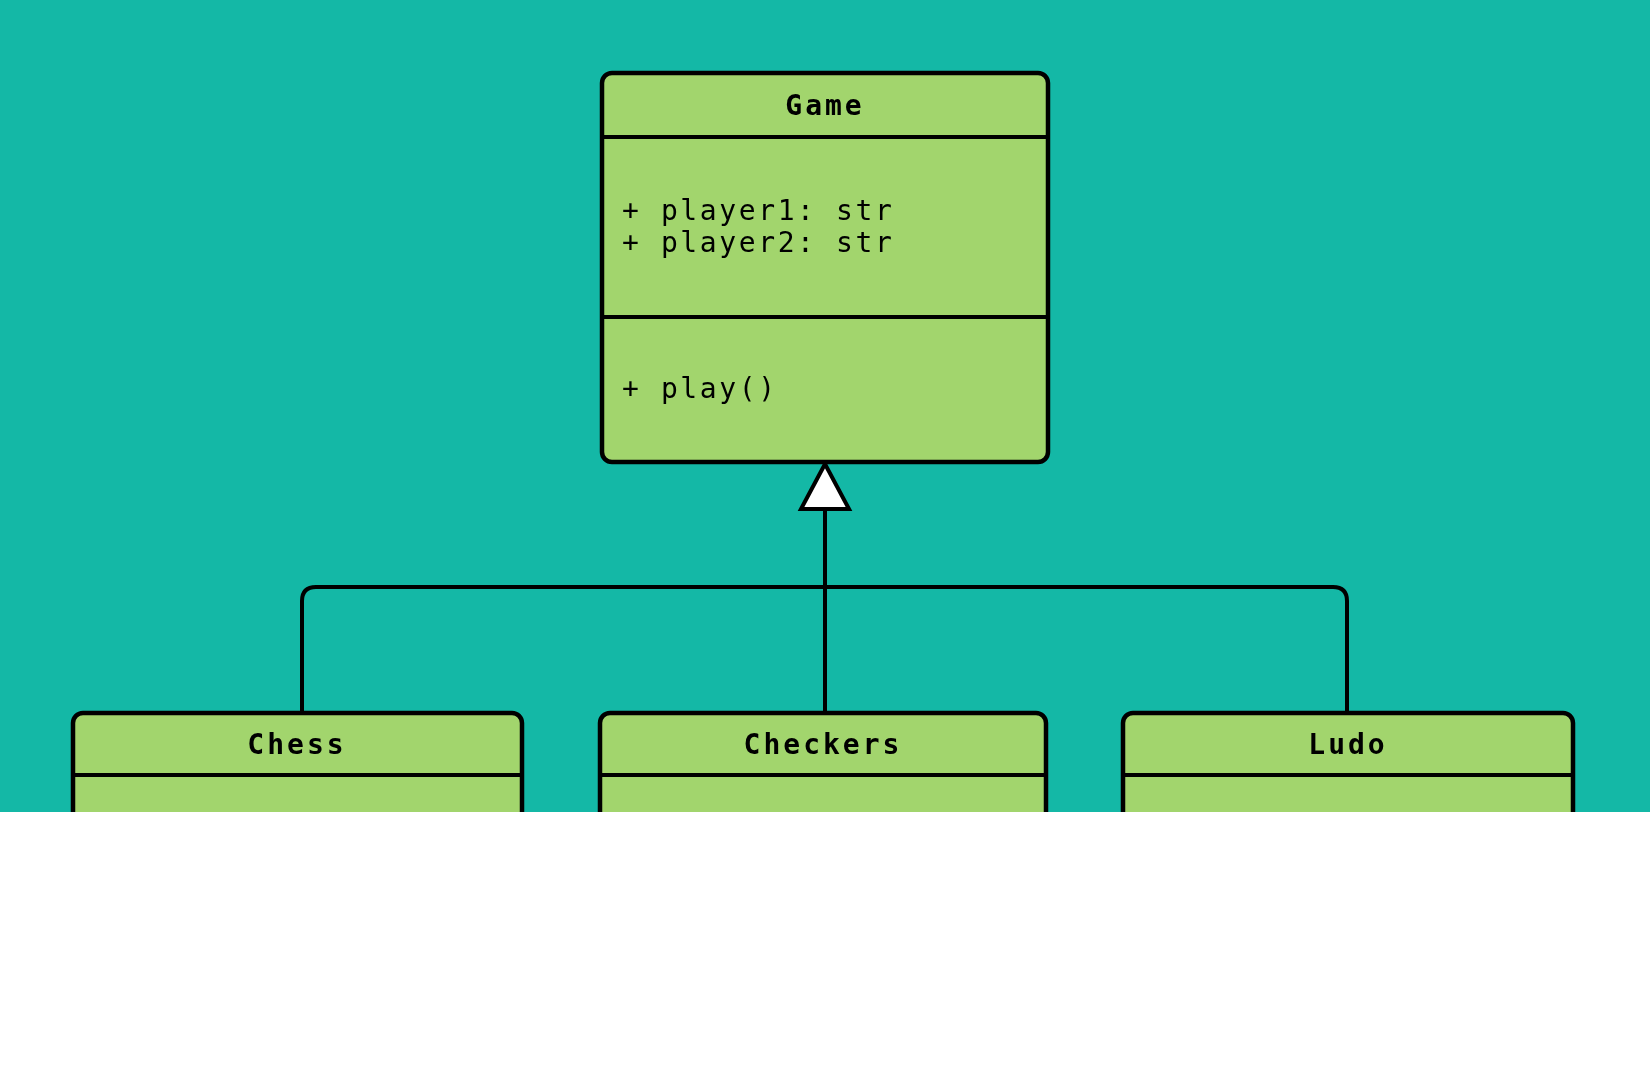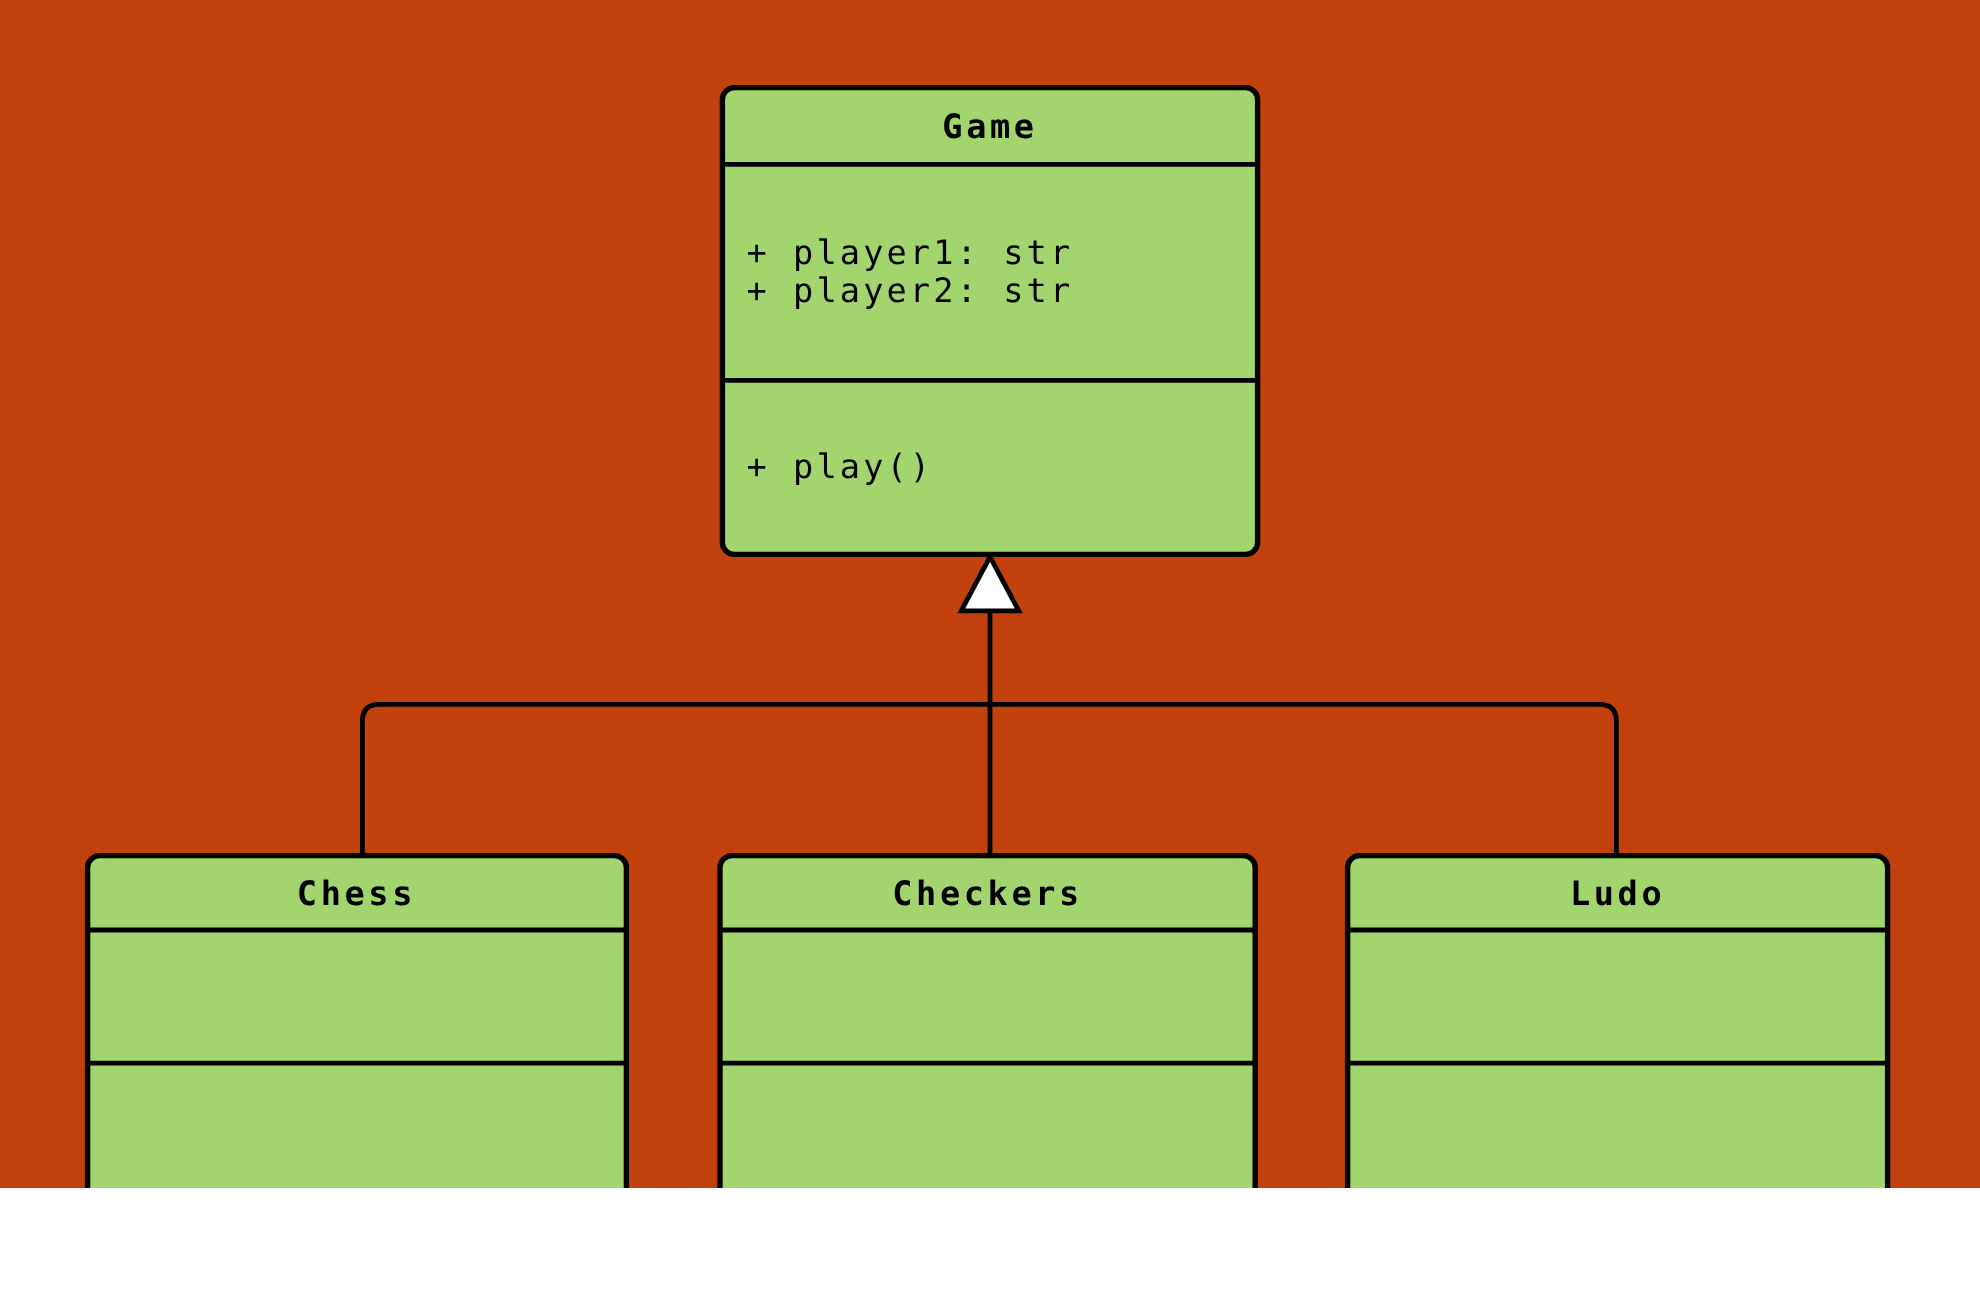--- a/index.html
+++ b/index.html
@@ -3,22 +3,22 @@
 <meta charset="utf-8">
 <style>
   html, body {
     margin: 0;
     padding: 0;
     background: #ffffff;
   }
   .canvas {
     position: relative;
     width: 1650px;
-    height: 990px;
-    background: #c2410c;
+    height: 812px;
+    background: #14b8a6;
     overflow: hidden;
   }
   svg { display: block; }
   .uml-title {
     font-family: "DejaVu Sans Mono", "Liberation Mono", monospace;
     font-weight: bold;
     font-size: 28px;
     letter-spacing: 3px;
     fill: #000000;
   }

